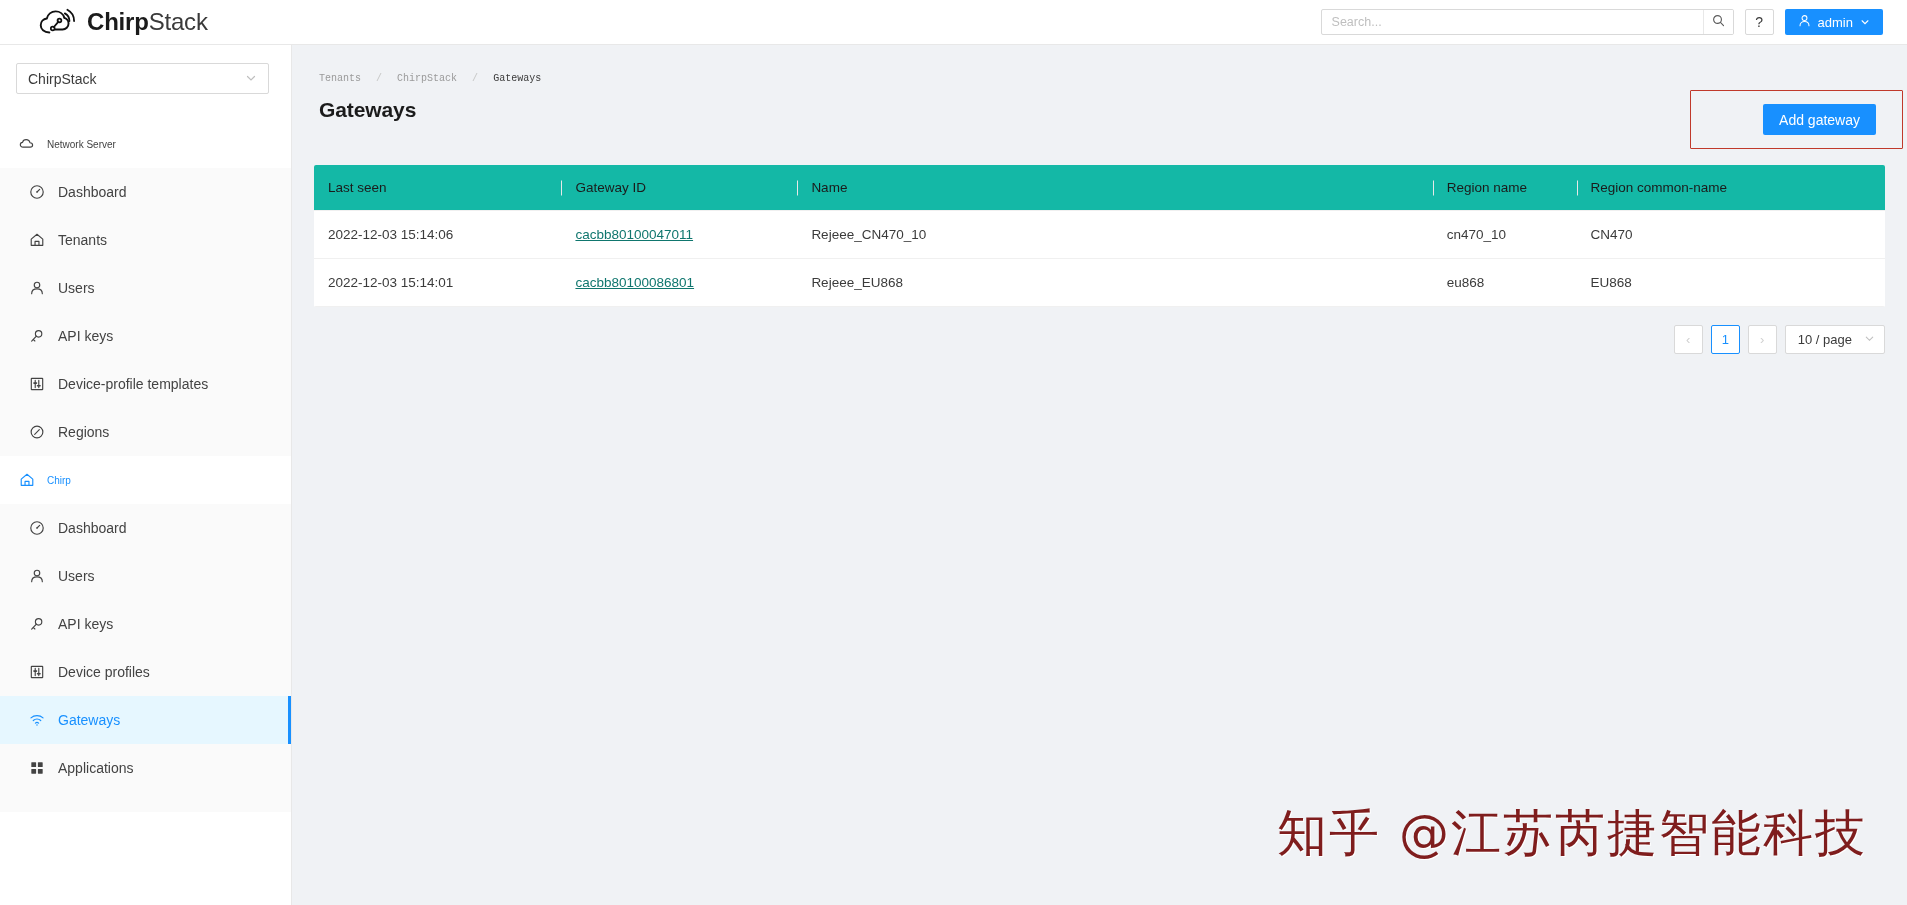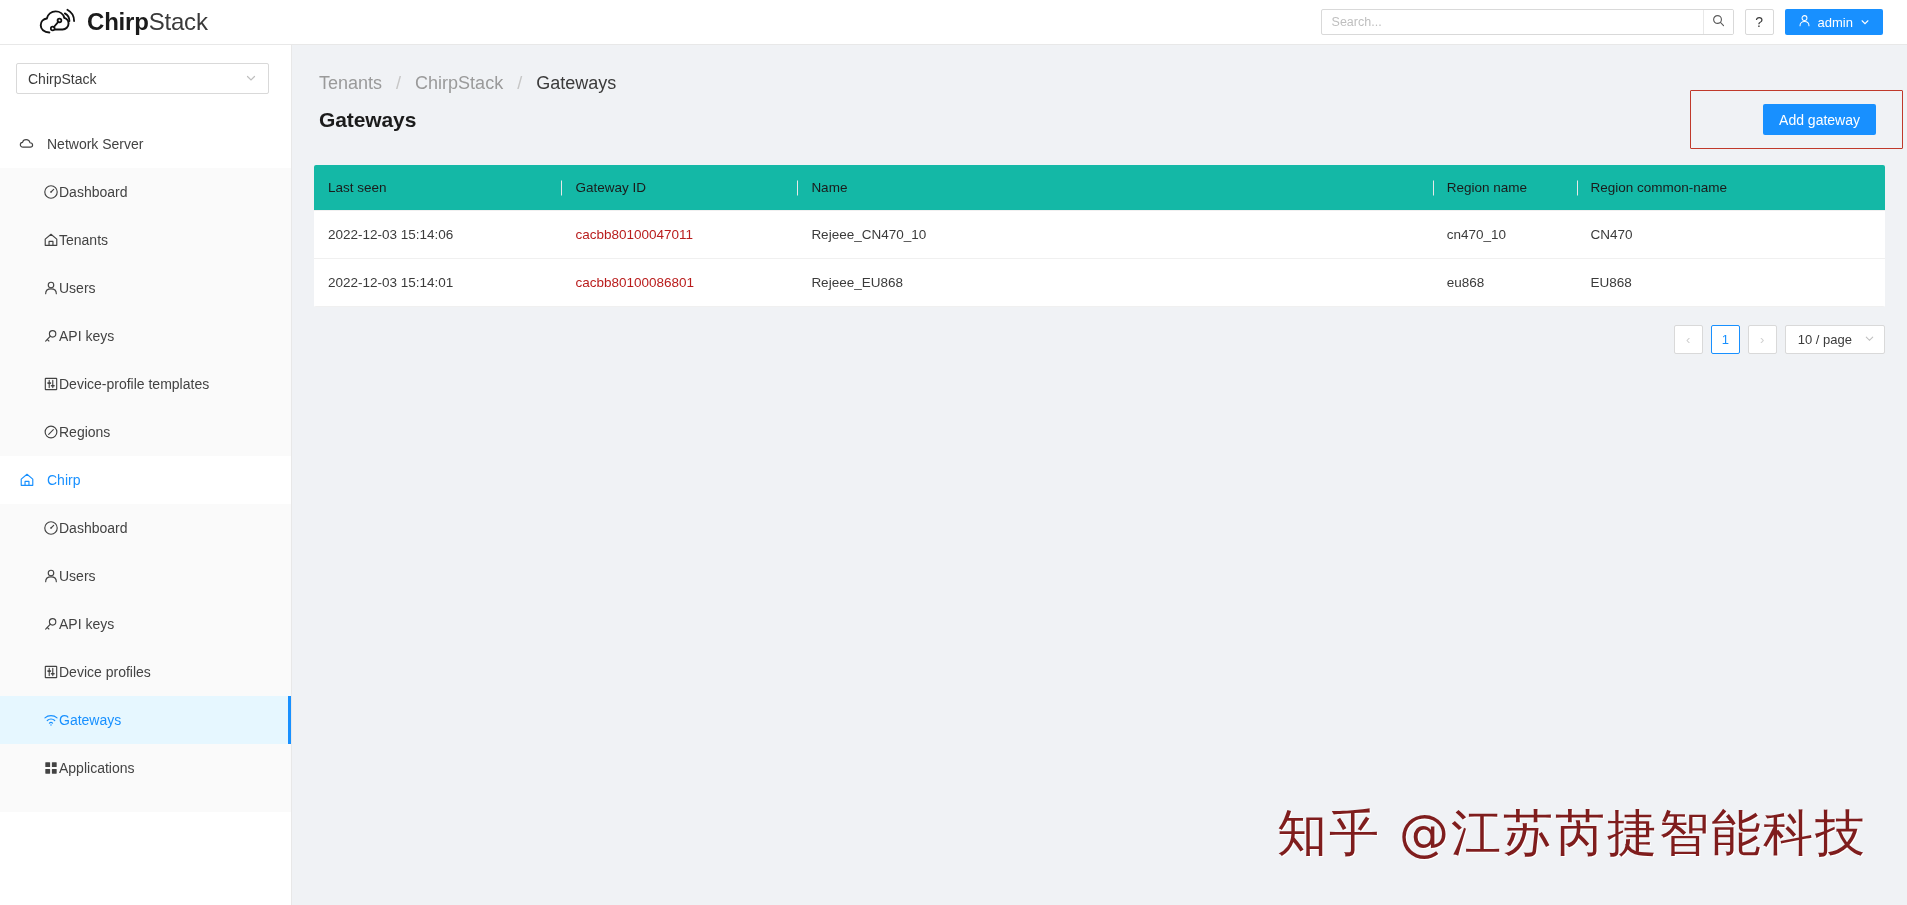--- a/index.html
+++ b/index.html
@@ -91,30 +91,30 @@
   }
   .tenant-select .val { font-size: 14px; color: #3b3b3b; flex: 1; }
   .tenant-select .chev { color: #bfbfbf; }
 
   .menu-group { background: #fafafa; }
   .group-header {
     background: #ffffff;
     height: 48px;
     display: flex; align-items: center;
     padding-left: 18px; gap: 12px;
-    font-size: 14px; color: #434343;
+    font-size: 10px; color: #434343;
     cursor: pointer;
   }
   .group-header.active { color: #1890ff; }
   .group-header .ic { width: 17px; height: 17px; display:flex; align-items:center; justify-content:center; }
 
   .menu-item {
     height: 48px;
     display: flex; align-items: center;
-    padding-left: 42px; gap: 0;
+    padding-left: 28px; gap: 13px;
     font-size: 14px; color: #434343;
     cursor: pointer; position: relative;
     background: #fafafa;
   }
   .menu-item .ic { width: 17px; height: 17px; display:flex; align-items:center; justify-content:center; flex:none; }
   .menu-item.selected {
     background: #e6f7ff; color: #1890ff;
   }
   .menu-item.selected::after {
     content: ""; position: absolute;
@@ -128,21 +128,21 @@
     position: absolute; top: 45px; left: 292px;
     width: 1615px; height: 860px;
     background: #f0f2f5;
     overflow: hidden;
   }
   .page-head {
     position: relative;
     padding: 28px 0 0 27px;
     height: 120px;
   }
-  .breadcrumb { font-size: 18px; color: #9a9a9a; }
+  .breadcrumb { font-size: 10px; color: #9a9a9a; font-family: Liberation Mono, monospace; }
   .breadcrumb .sep { margin: 0 9px; color: #c6c6c6; }
   .breadcrumb .crumb { color: #9a9a9a; cursor: pointer; }
   .breadcrumb .crumb.current { color: #3b3b3b; cursor: default; }
   .page-title {
     margin-top: 14px;
     font-size: 21px; font-weight: 700; color: #1b1b1b;
     letter-spacing: -0.1px;
   }
   .action-box {
     position: absolute; right: 4px; top: 45px;
@@ -178,21 +178,21 @@
     transform: translateY(-50%);
     width: 1px; height: 15px; background: #e8e8e8;
   }
   tbody td {
     font-size: 13.5px; color: #3b3b3b;
     padding: 16px 0 16px 14px;
     border-bottom: 1px solid #f0f0f0;
     background: #fff;
   }
   tbody tr:last-child td { border-bottom: 1px solid #f0f0f0; }
-  .gw-link { color: #b91c1c; cursor: pointer; }
+  .gw-link { color: #0f766e; cursor: pointer; text-decoration: underline; }
 
   
   .pagination {
     display: flex; justify-content: flex-end; align-items: center;
     gap: 8px; margin: 18px 22px 0 0;
   }
   .pg-btn {
     width: 29px; height: 29px;
     border: 1px solid #d9d9d9; border-radius: 2px;
     background: #fff; display: flex;

